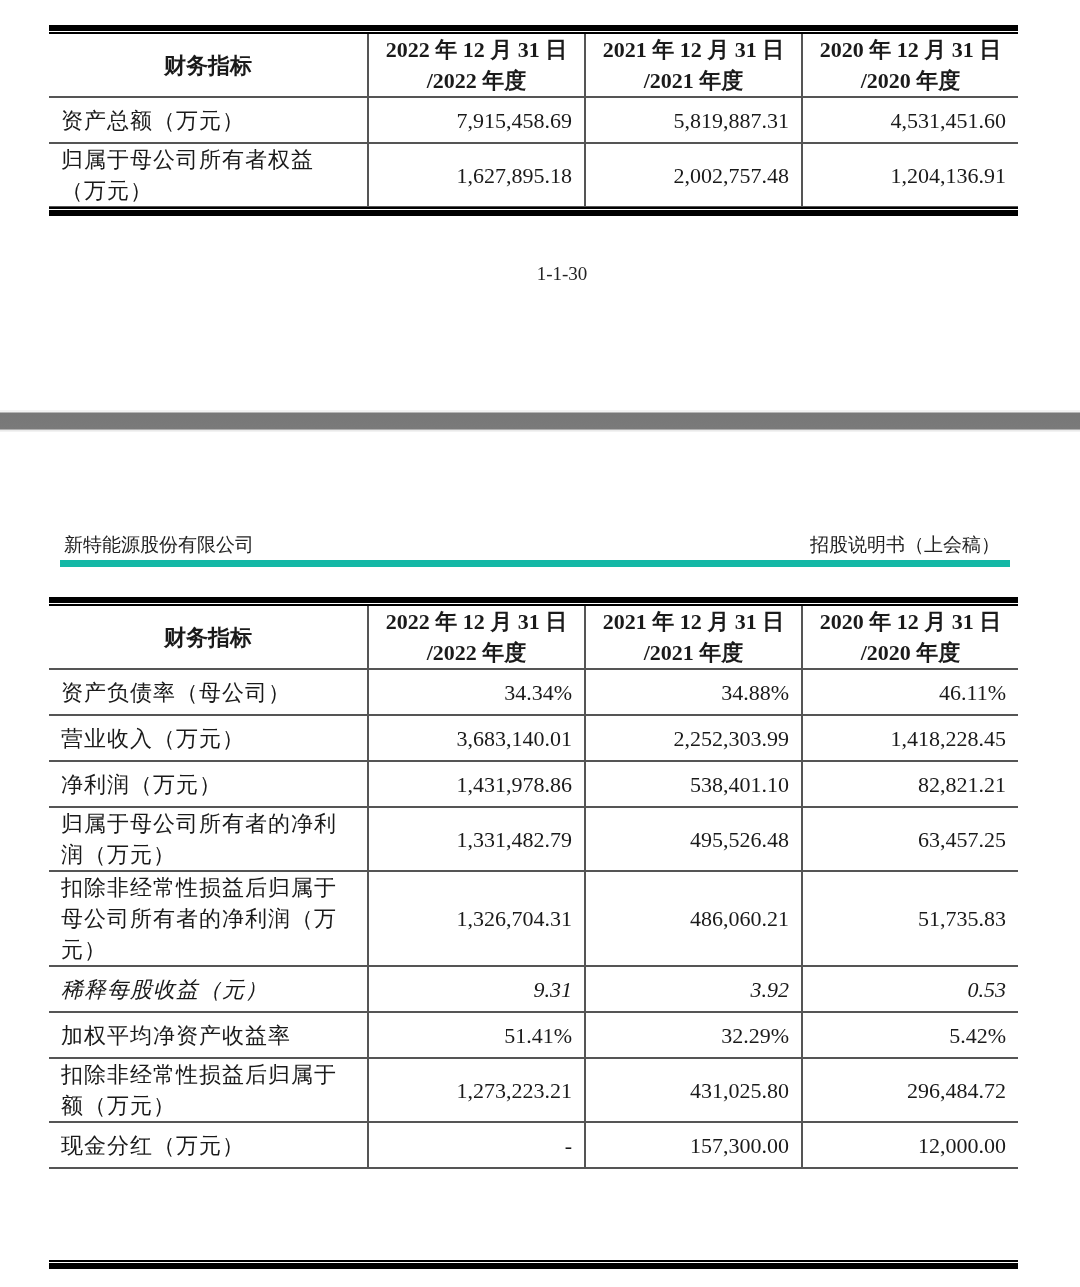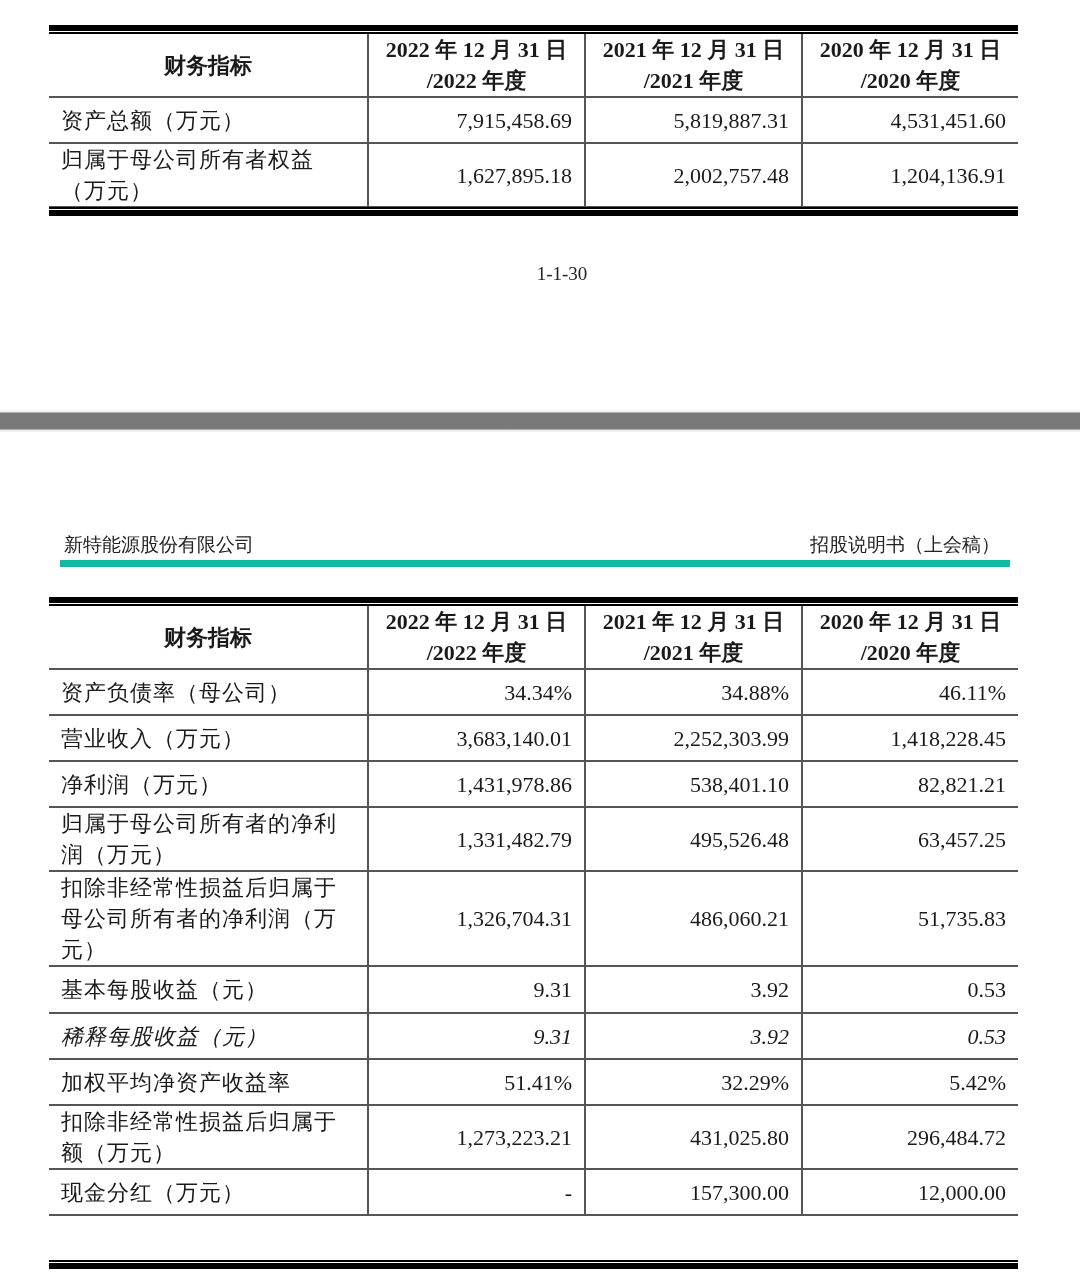--- a/index.html
+++ b/index.html
@@ -188,28 +188,20 @@
     <tr style="height:95px;">
       <td class="label">
         <span class="hdr-line">扣除非经常性损益后归属于</span>
         <span class="hdr-line">母公司所有者的净利润（万</span>
         <span class="hdr-line">元）</span>
       </td>
       <td class="num">1,326,704.31</td>
       <td class="num">486,060.21</td>
       <td class="num">51,735.83</td>
     </tr>
-    <tr style="height:47px;">
-      <td class="label">
-          <span class="hdr-line">基本每股收益（元）</span>
-        </td>
-      <td class="num">9.31</td>
-      <td class="num">3.92</td>
-      <td class="num">0.53</td>
-    </tr>
     <tr style="height:46px;font-style:italic;">
       <td class="label">
           <span class="hdr-line">稀释每股收益（元）</span>
         </td>
       <td class="num">9.31</td>
       <td class="num">3.92</td>
       <td class="num">0.53</td>
     </tr>
     <tr style="height:46px;">
       <td class="label">

